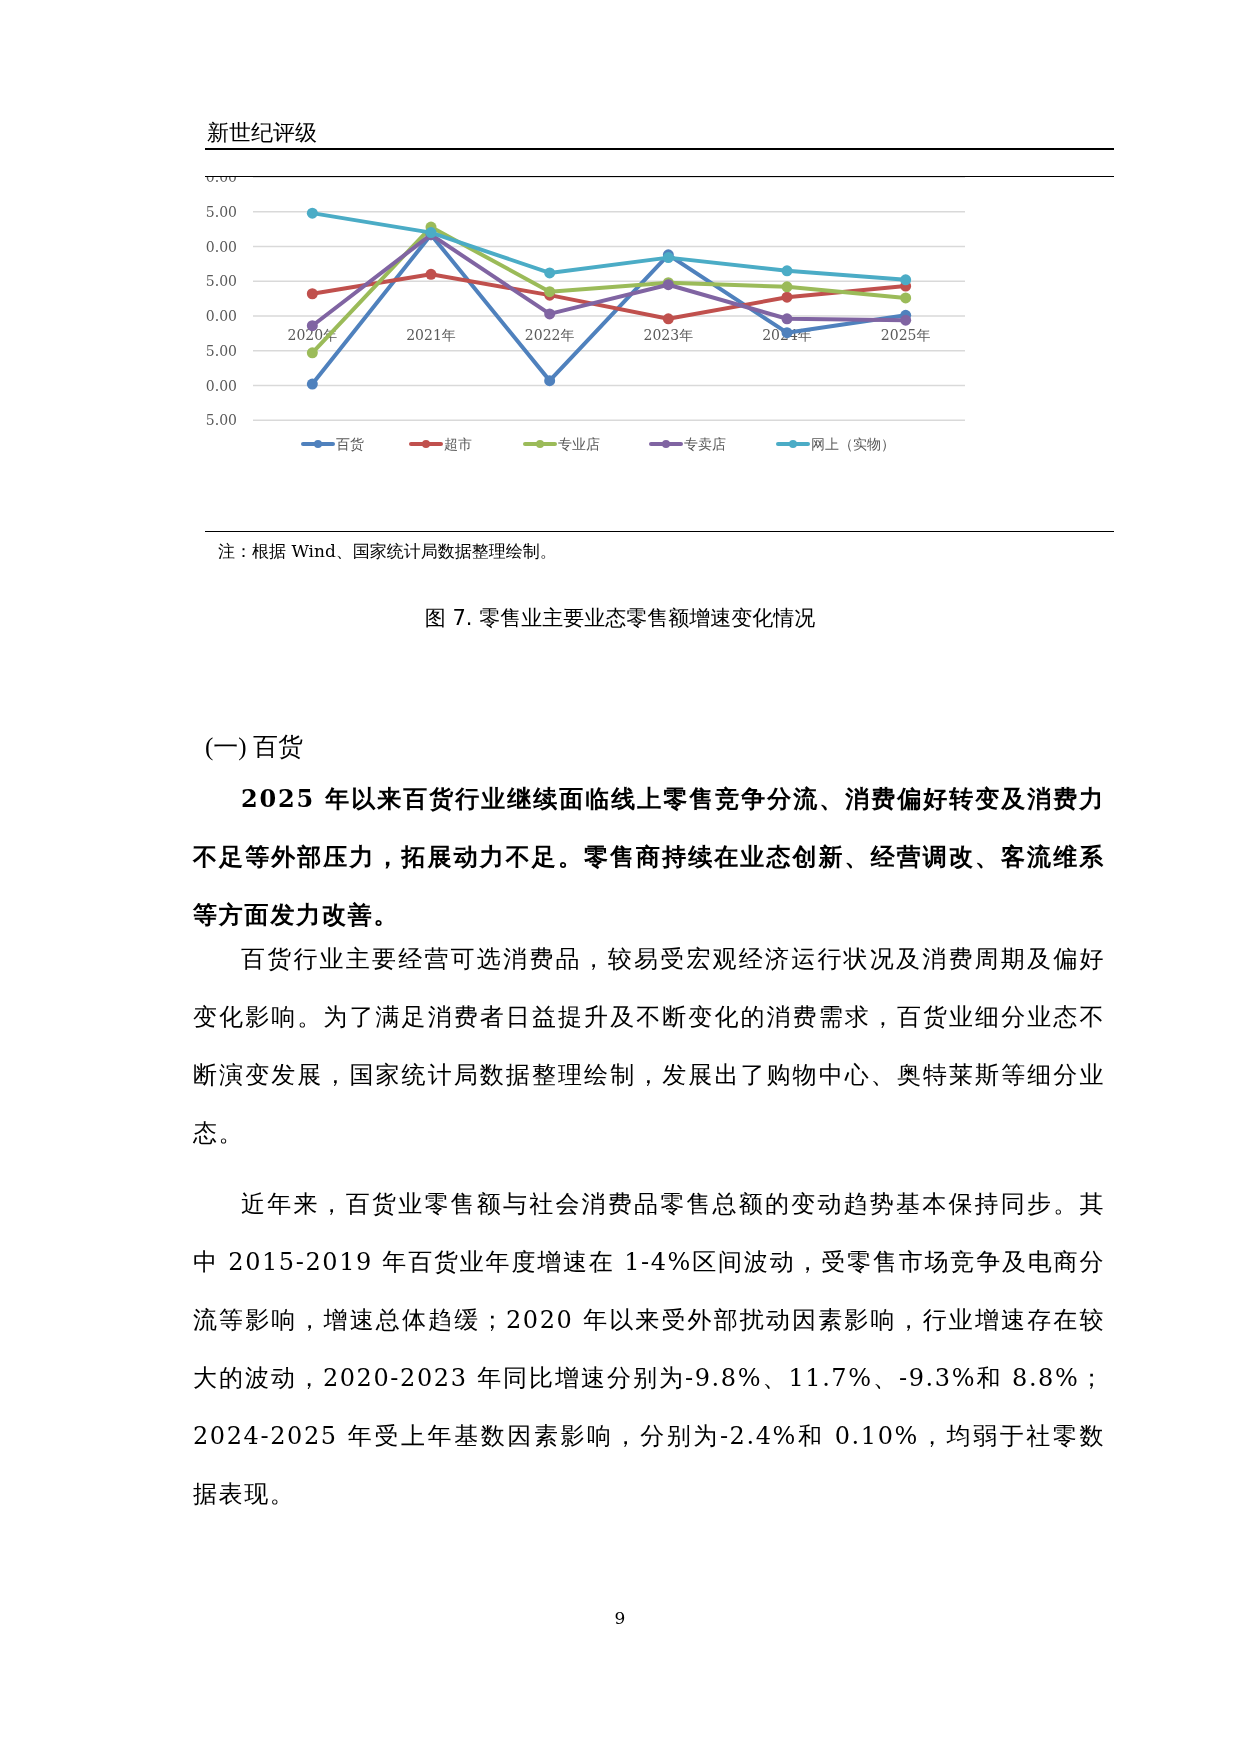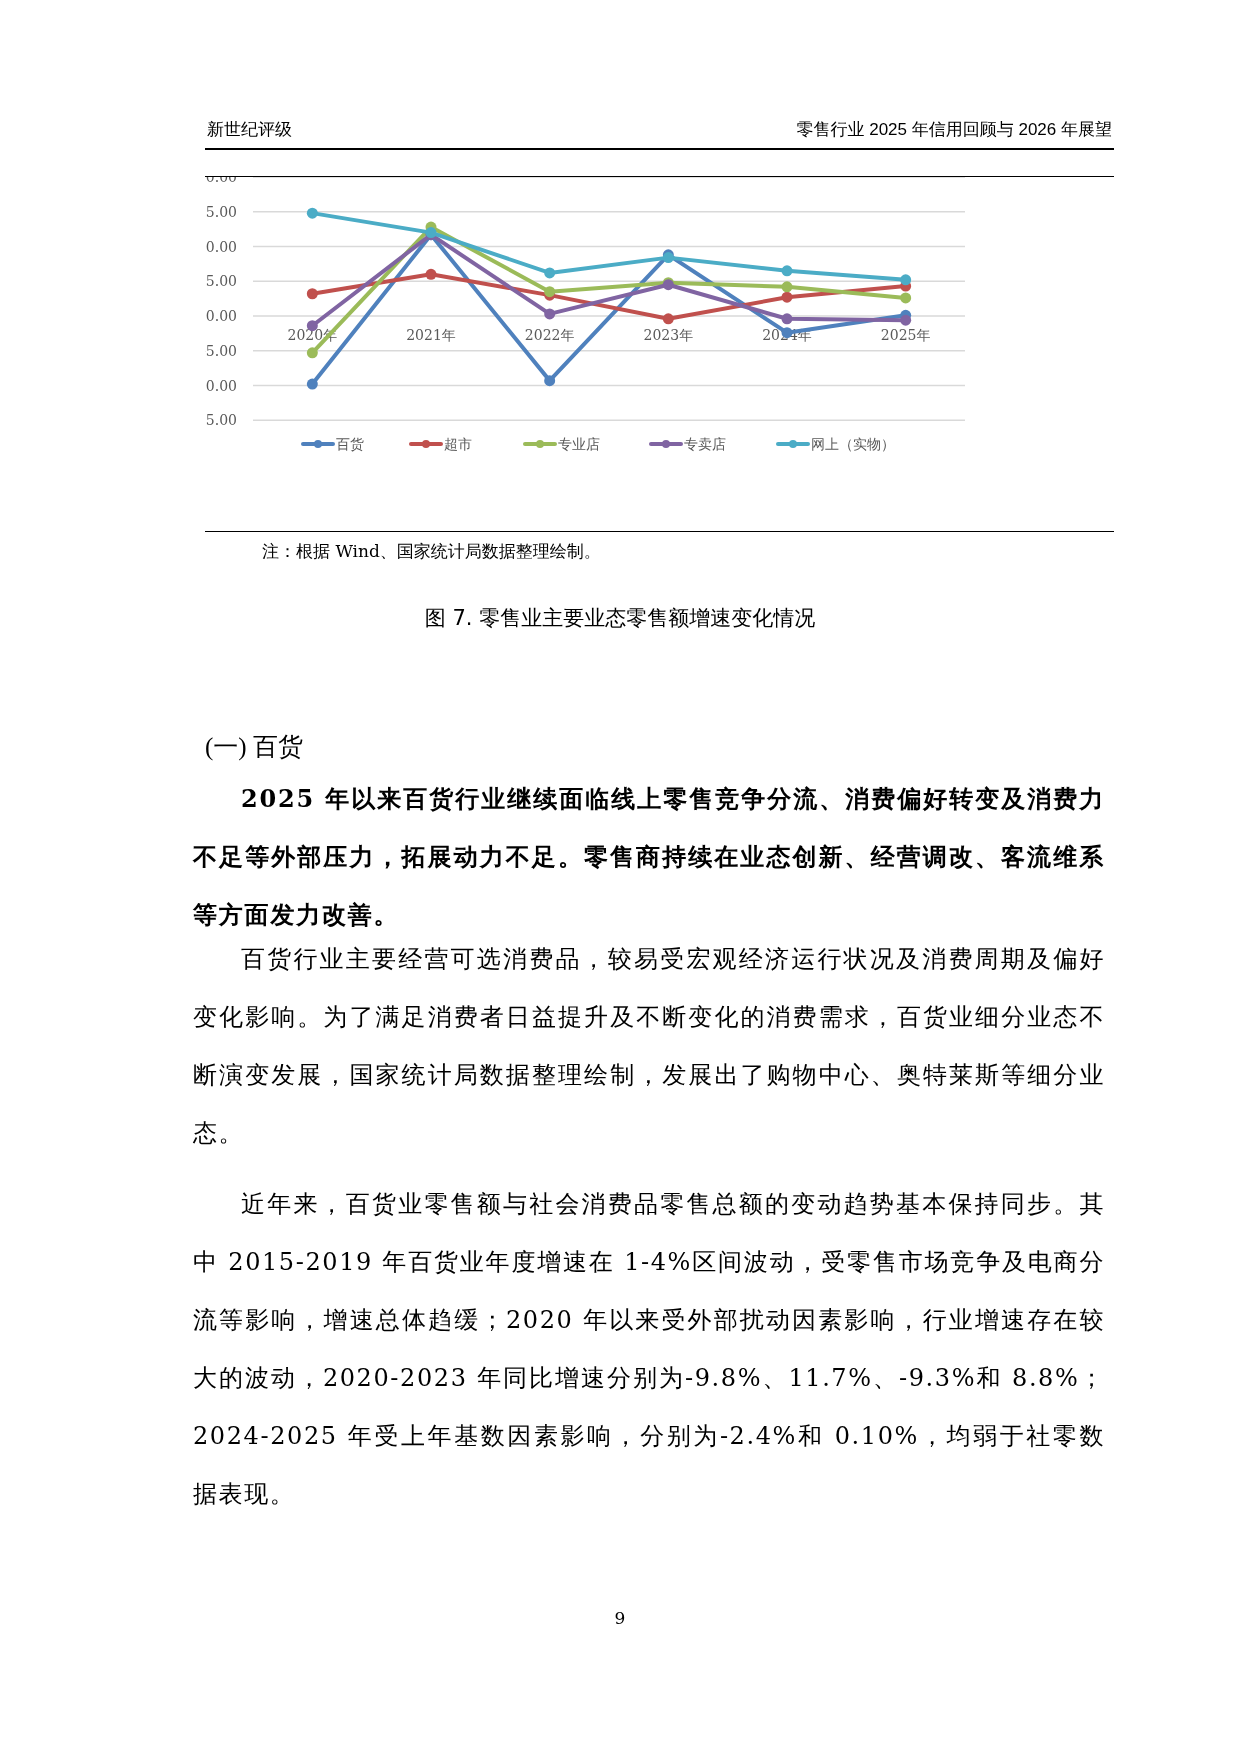--- a/index.html
+++ b/index.html
@@ -1,36 +1,35 @@
 <!DOCTYPE html>
 <html><head>
 <meta charset="utf-8">
 <style>
   html,body{margin:0;padding:0;background:#fff;}
   body{width:1240px;height:1753px;position:relative;overflow:hidden;font-family:"DejaVu Serif","Liberation Serif",serif;color:#000;}
-  .header{position:absolute;left:205px;top:118px;width:909px;height:30px;border-bottom:2.5px solid #000;font-family:Liberation Sans, sans-serif;font-size:17px;}
+  .header{position:absolute;left:205px;top:118px;width:909px;height:30px;border-bottom:2.5px solid #000;font-family:Liberation Mono, monospace;font-size:22px;}
   .header .left{position:absolute;left:2px;top:0;}
   .header .right{position:absolute;right:2px;top:0;}
   .chart-frame{position:absolute;left:205px;top:176px;width:909px;height:354px;border-top:1.5px solid #000;border-bottom:1.5px solid #000;}
   .chart-frame svg{position:absolute;left:0;top:0;}
-  .note{position:absolute;left:218px;top:540px;font-size:17px;margin-left:44px;}
+  .note{position:absolute;left:218px;top:540px;font-size:17px;}
   .caption{position:absolute;left:0;width:1240px;top:596px;text-align:center;font-family:"DejaVu Sans","Liberation Sans",sans-serif;font-size:21px;margin-top:8px;}
   .section-title{position:absolute;left:205px;top:730px;font-family:Liberation Serif, serif;font-size:25px;}
   .para{position:absolute;left:193px;width:912px;font-size:24px;line-height:58px;text-align:justify;text-indent:2em;letter-spacing:1.6px;}
   .para.bold{font-weight:bold;top:770px;letter-spacing:1.8px;}
   .para.p1{top:930px;}
   .para.p2{top:1175px;}
   .page-num{position:absolute;left:0;width:1240px;top:1608px;text-align:center;font-size:17px;}
 </style>
 </head>
 <body>
 
 <div class="header">
   <span class="left">新世纪评级</span>
-  <span class="right">零售行业 2025 年信用回顾与 2026 年展望</span>
 </div>
 
 <div class="chart-frame">
   <svg id="chart-svg" width="909" height="354">
       <line x1="48" x2="760" y1="0" y2="0" stroke="#d9d9d9" stroke-width="1.3"></line>
       <text x="32" y="5" text-anchor="end" font-size="14" fill="#595959" font-family="DejaVu Serif, serif">20.00</text>
       <line x1="48" x2="760" y1="34.75" y2="34.75" stroke="#d9d9d9" stroke-width="1.3"></line>
       <text x="32" y="39.75" text-anchor="end" font-size="14" fill="#595959" font-family="DejaVu Serif, serif">15.00</text>
       <line x1="48" x2="760" y1="69.5" y2="69.5" stroke="#d9d9d9" stroke-width="1.3"></line>
       <text x="32" y="74.5" text-anchor="end" font-size="14" fill="#595959" font-family="DejaVu Serif, serif">10.00</text>

